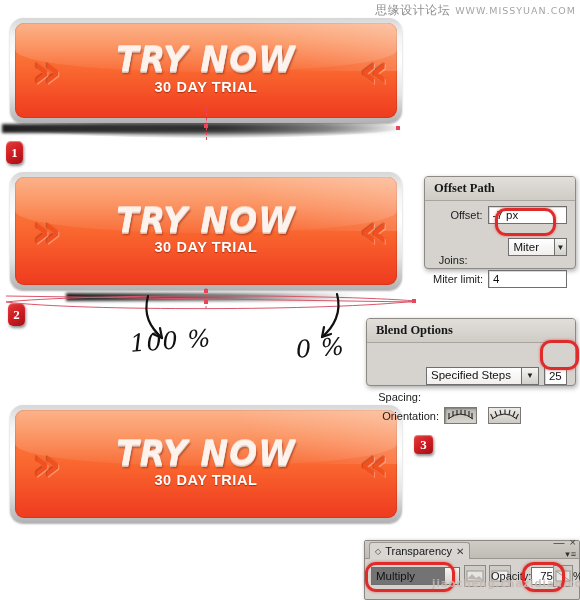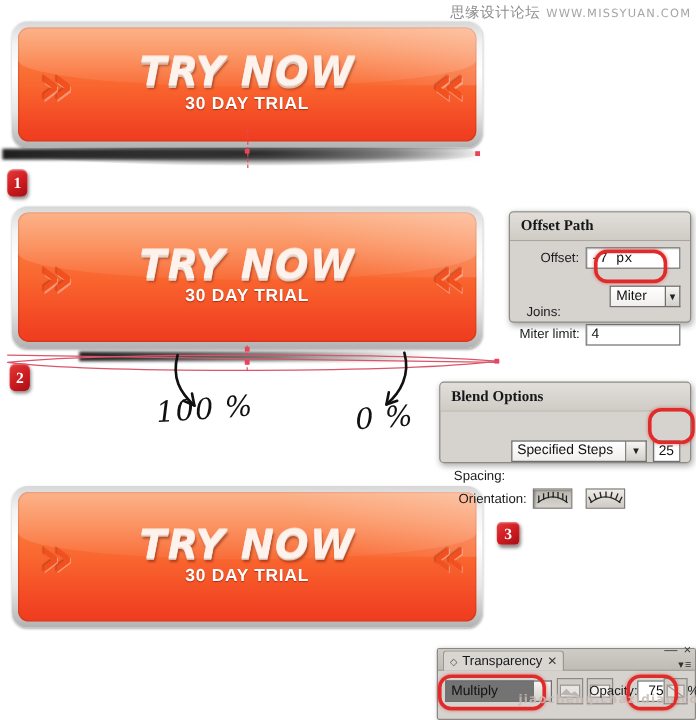--- a/index.html
+++ b/index.html
@@ -346,21 +346,21 @@
 </svg>
 
 <div class="hand" style="left:130px;top:327px;">100 %</div>
 <div class="hand" style="left:296px;top:334px;">0 %</div>
 
 <div class="panel" style="left:424px;top:176px;width:152px;height:93px;">
   <div class="panel-title">Offset Path</div>
   <div class="panel-body">
     <div class="row">
       <span class="row-label" style="width:50px;">Offset:</span>
-      <span class="field" style="width:80px;font-family:Liberation Mono, monospace;">-7 px</span>
+      <span class="field" style="width:80px;">-7 px</span>
     </div>
     <div class="row">
       <span class="row-label" style="width:50px;margin-top:26px;">Joins:</span>
       <span class="select" style="width:63px;margin-left:36px;">Miter</span>
       <span class="select-arrow" style="margin-left:-5px;">▼</span>
     </div>
     <div class="row">
       <span class="row-label" style="width:50px;">Miter limit:</span>
       <span class="field" style="width:80px;">4</span>
     </div>

